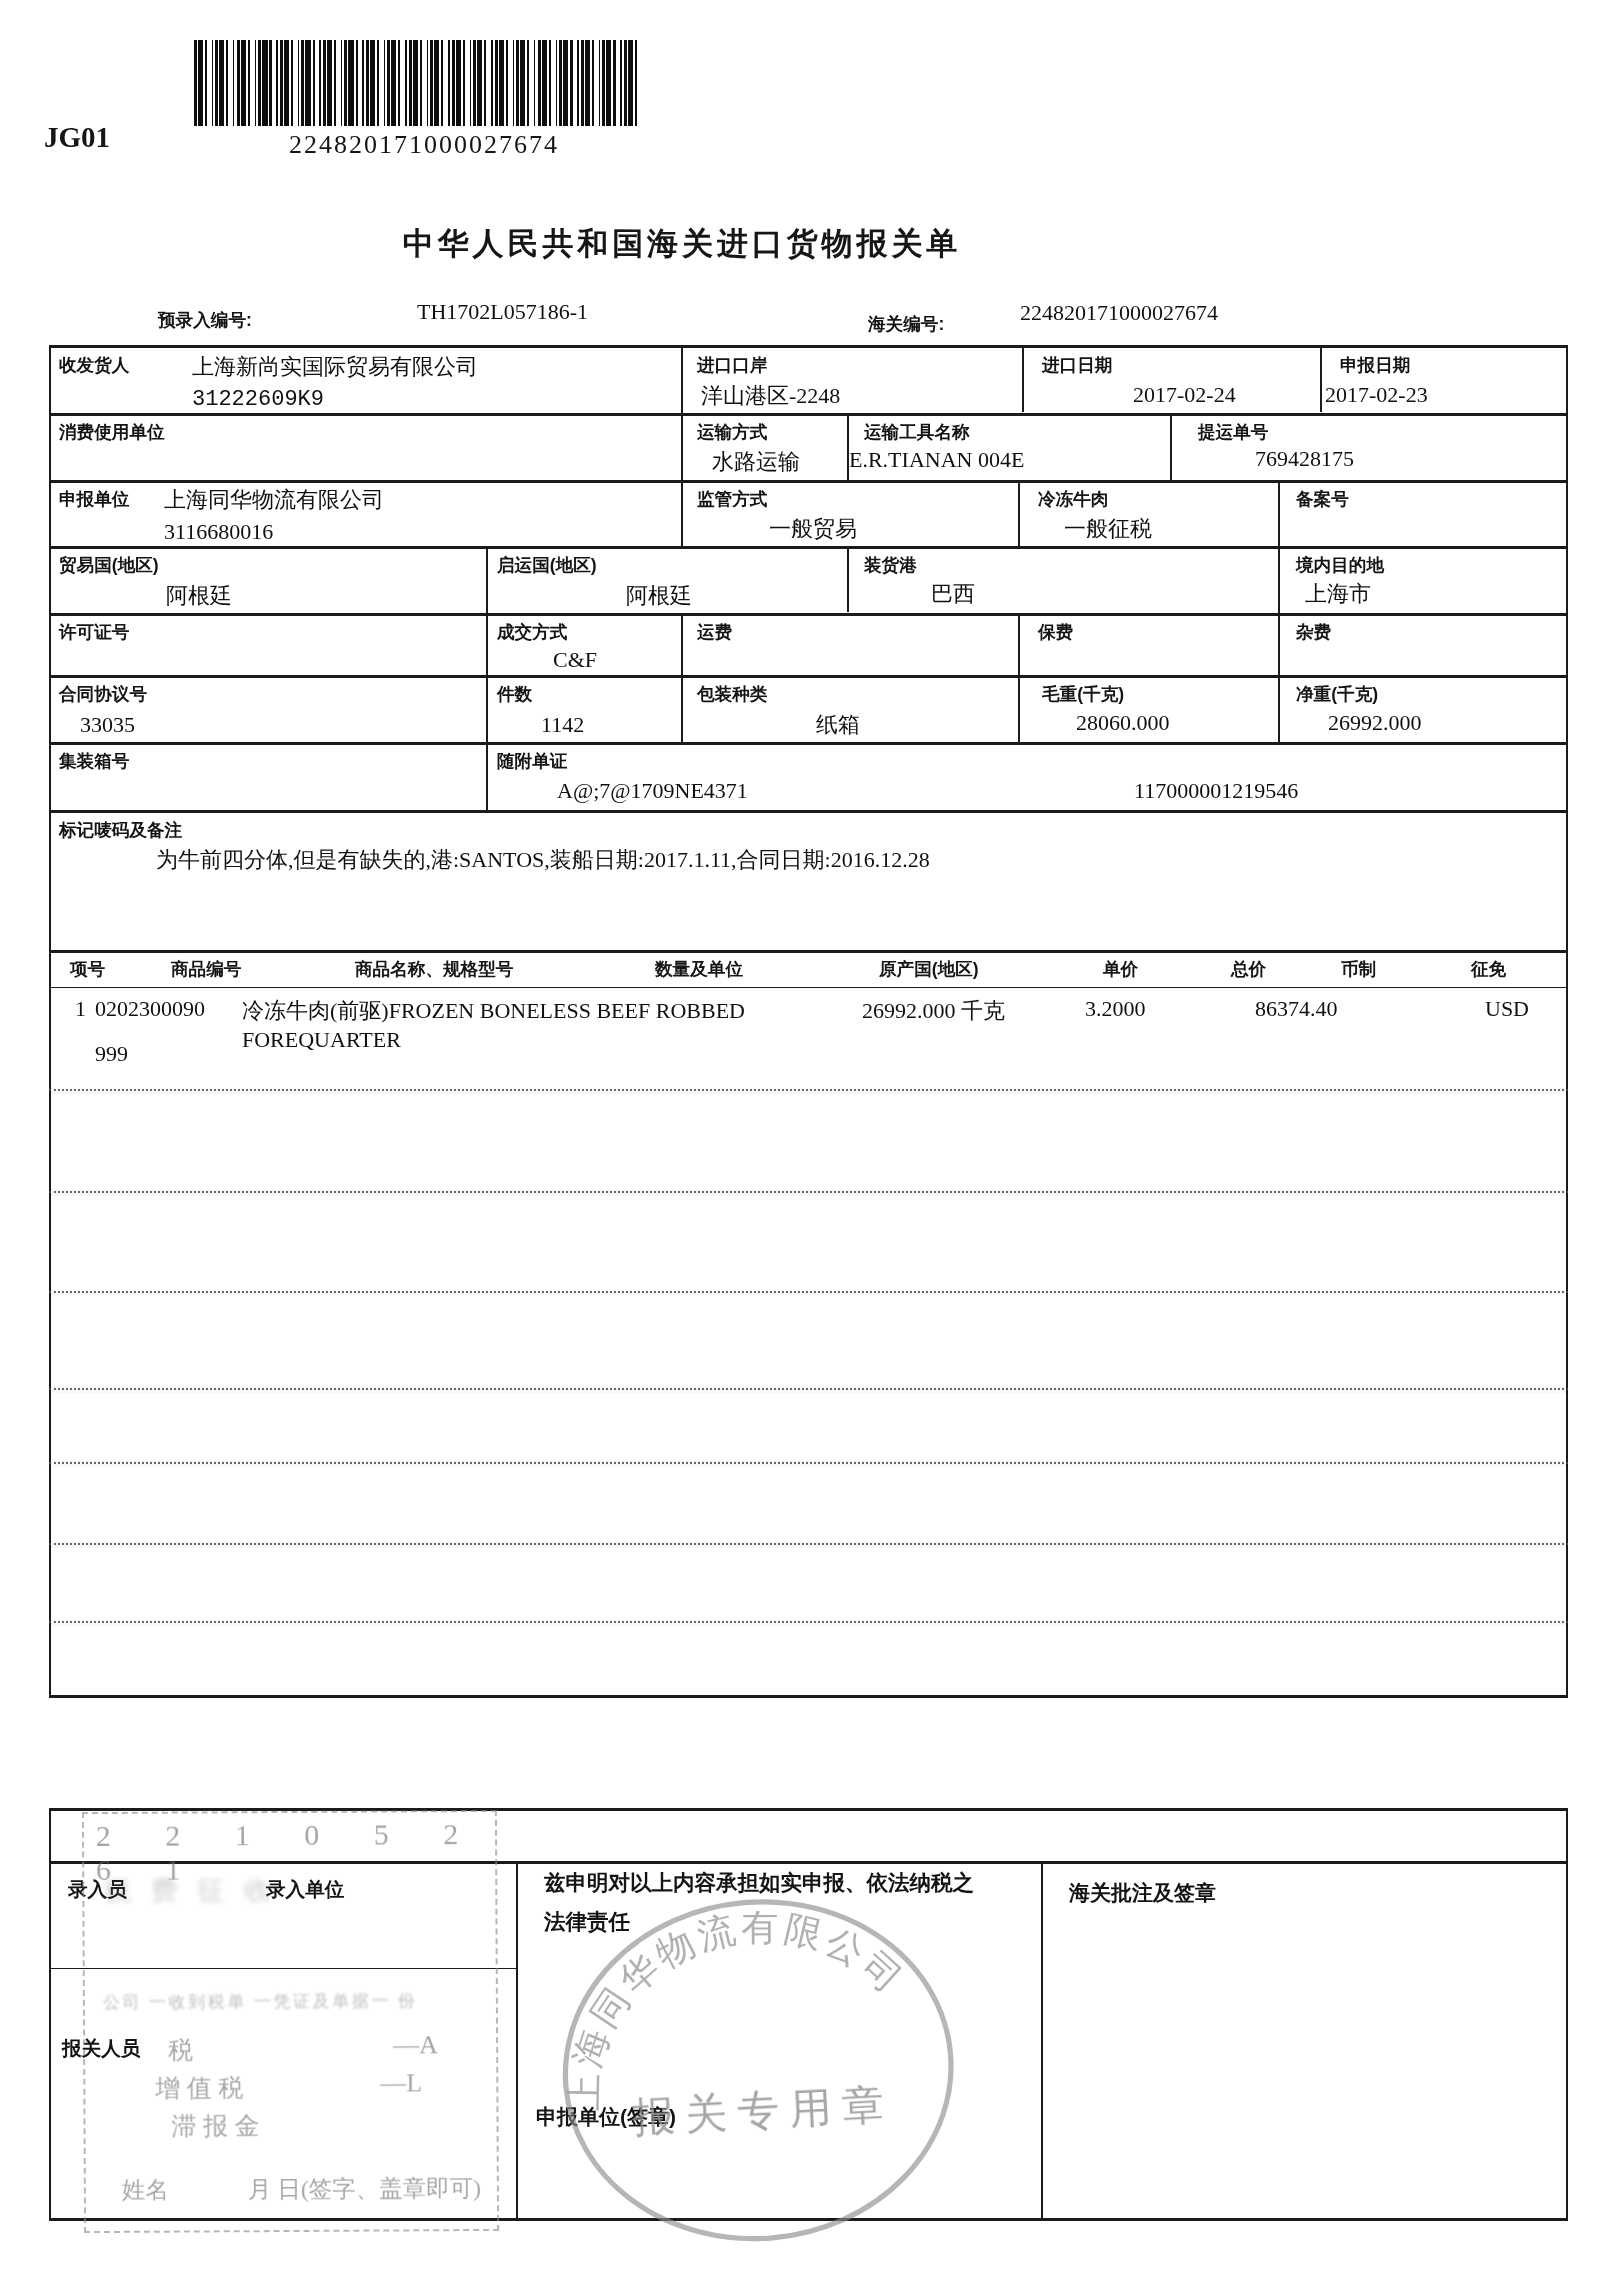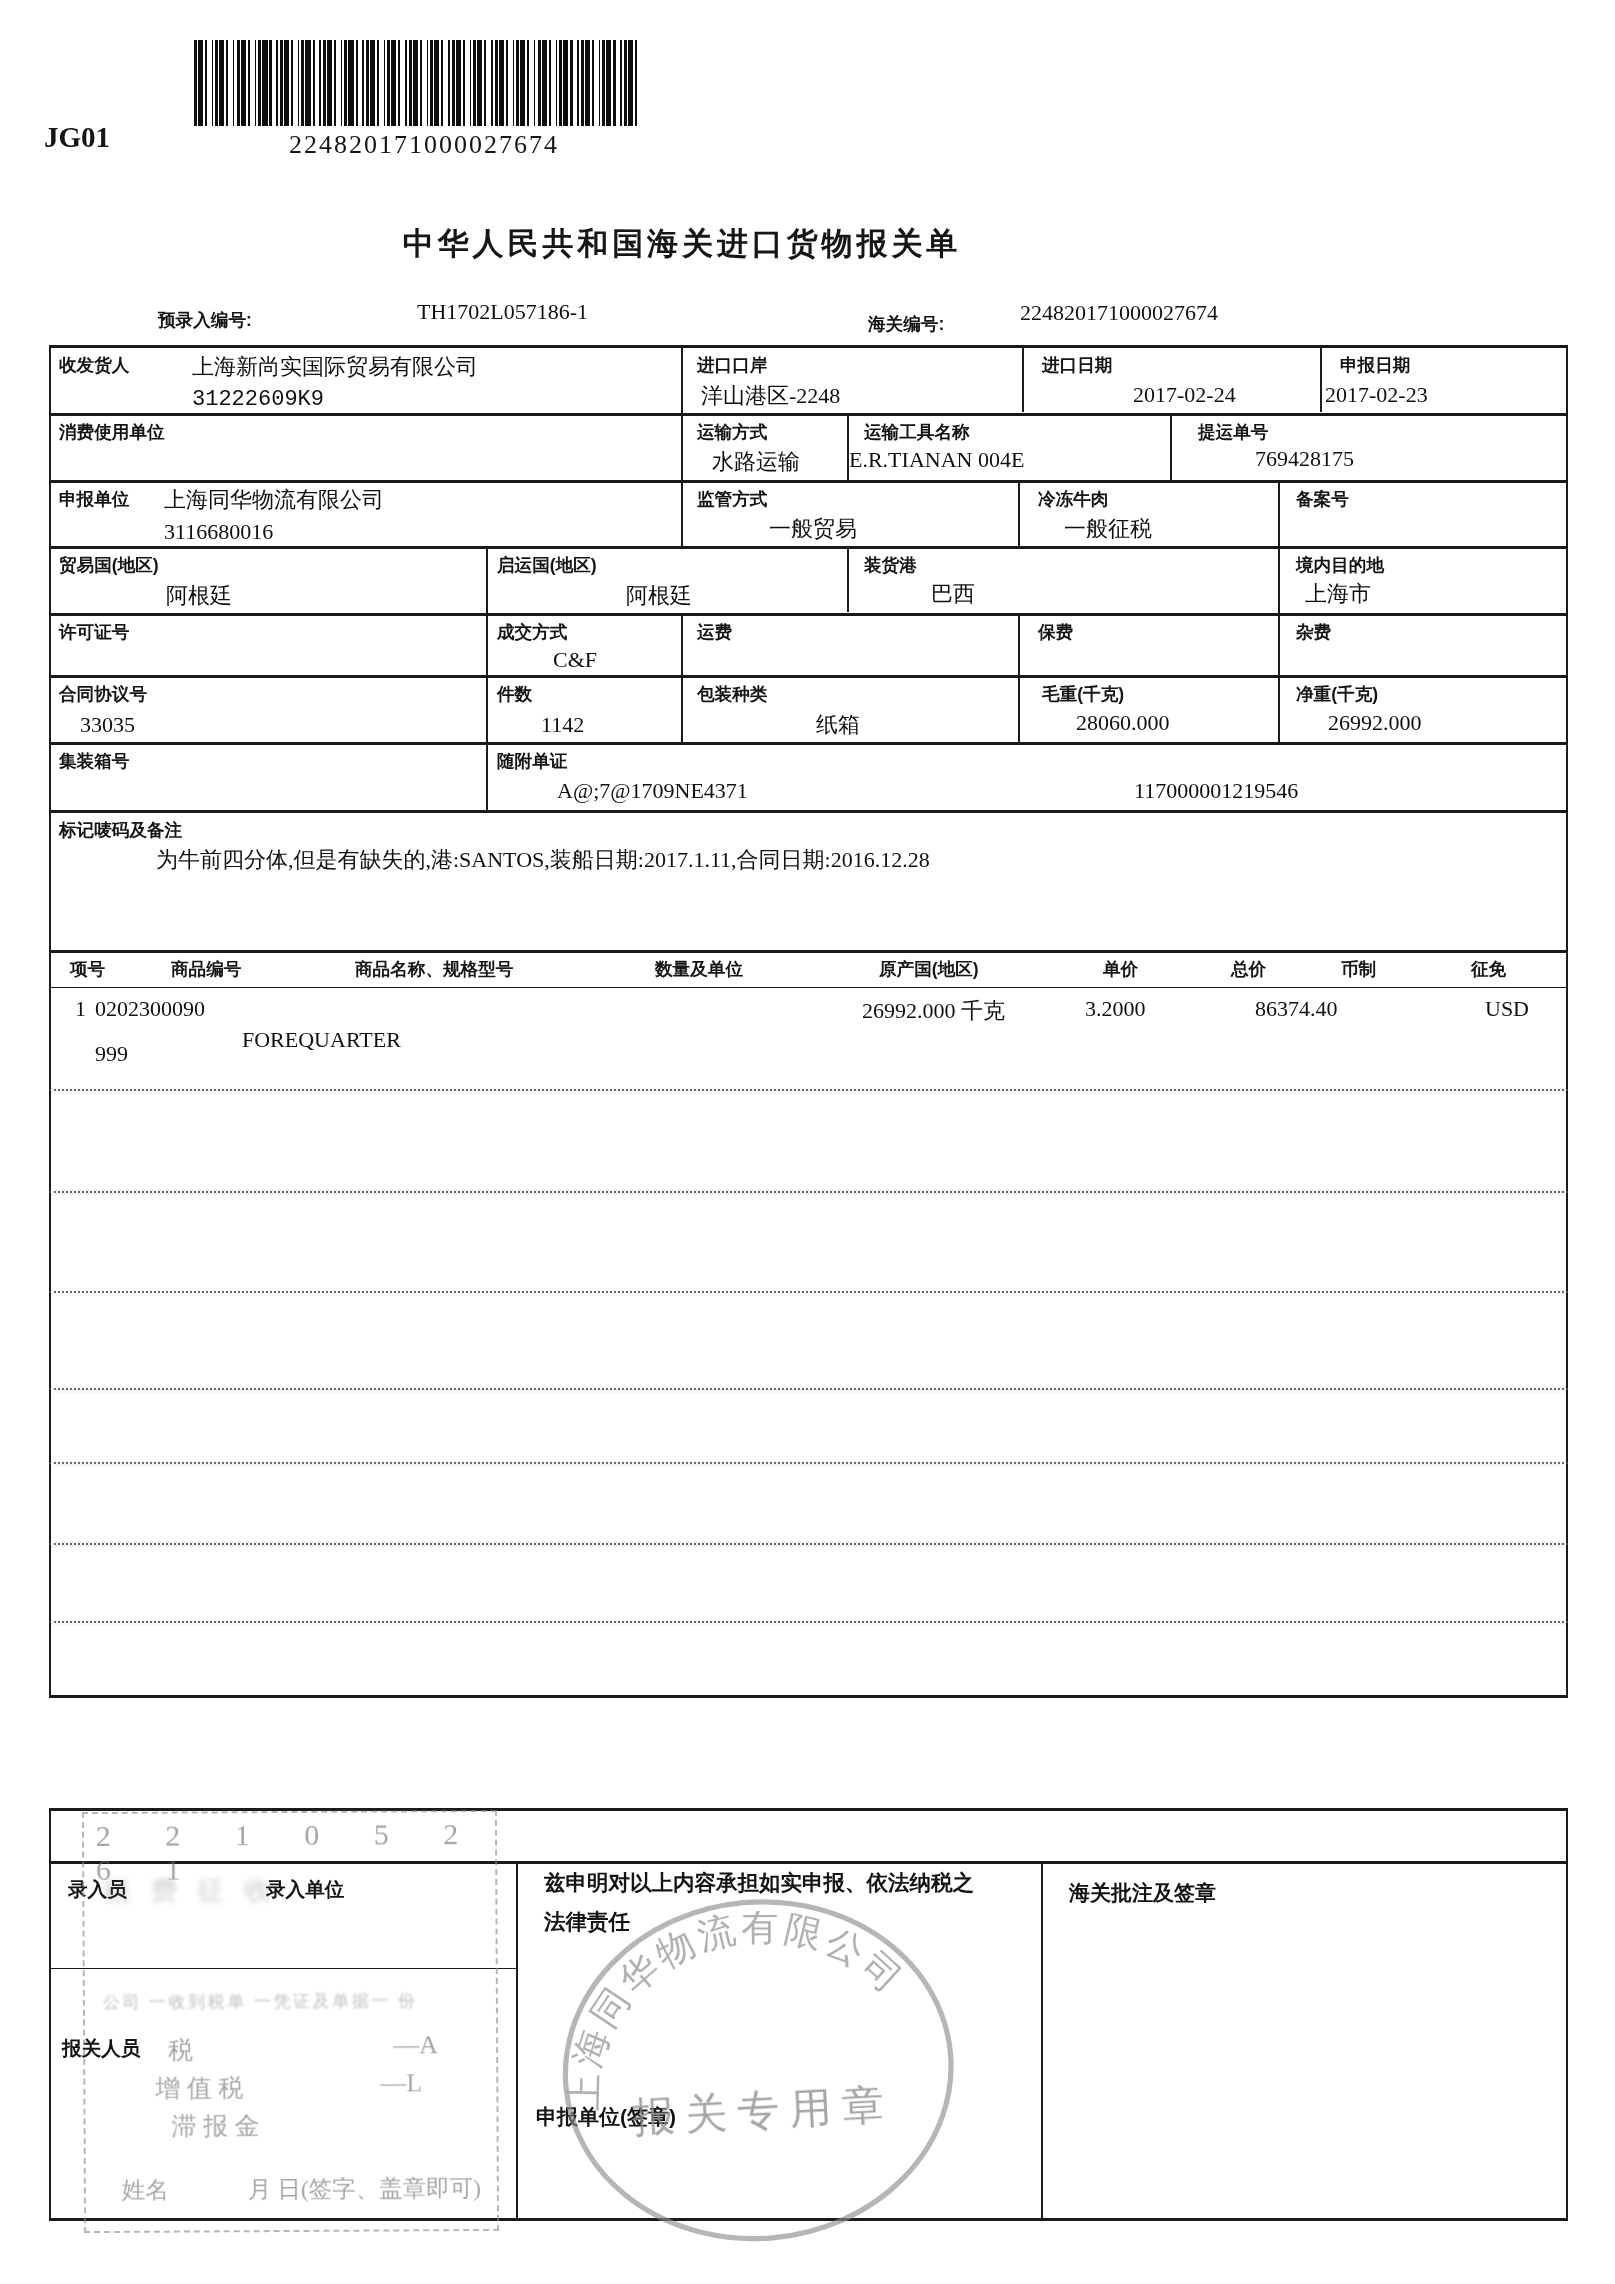--- a/index.html
+++ b/index.html
@@ -153,20 +153,21 @@
   <div class="abs ghead" style="left:355px;top:957px;">商品名称、规格型号</div>
   <div class="abs ghead" style="left:655px;top:957px;">数量及单位</div>
   <div class="abs ghead" style="left:879px;top:957px;">原产国(地区)</div>
   <div class="abs ghead" style="left:1103px;top:957px;">单价</div>
   <div class="abs ghead" style="left:1231px;top:957px;">总价</div>
   <div class="abs ghead" style="left:1341px;top:957px;">币制</div>
   <div class="abs ghead" style="left:1471px;top:957px;">征免</div>
 
   <div class="abs val" style="left:75px;top:996px;">1</div>
   <div class="abs val" style="left:95px;top:996px;">0202300090</div>
+  <div class="abs val" style="left:242px;top:996px;">冷冻牛肉(前驱)FROZEN BONELESS BEEF ROBBED</div>
   <div class="abs val" style="left:862px;top:996px;">26992.000 千克</div>
   <div class="abs val" style="left:1085px;top:996px;">3.2000</div>
   <div class="abs val" style="left:1255px;top:996px;">86374.40</div>
   <div class="abs val" style="left:1485px;top:996px;">USD</div>
   <div class="abs val" style="left:95px;top:1015px;margin-top:26px;">999</div>
   <div class="abs val" style="left:242px;top:1027px;">FOREQUARTER</div>
 
   <div class="hl" style="left:49px;top:1808px;width:1519px;"></div>
   <div class="hl" style="left:49px;top:1861px;width:1519px;"></div>
   <div class="hl thin" style="left:49px;top:1968px;width:467px;"></div>

